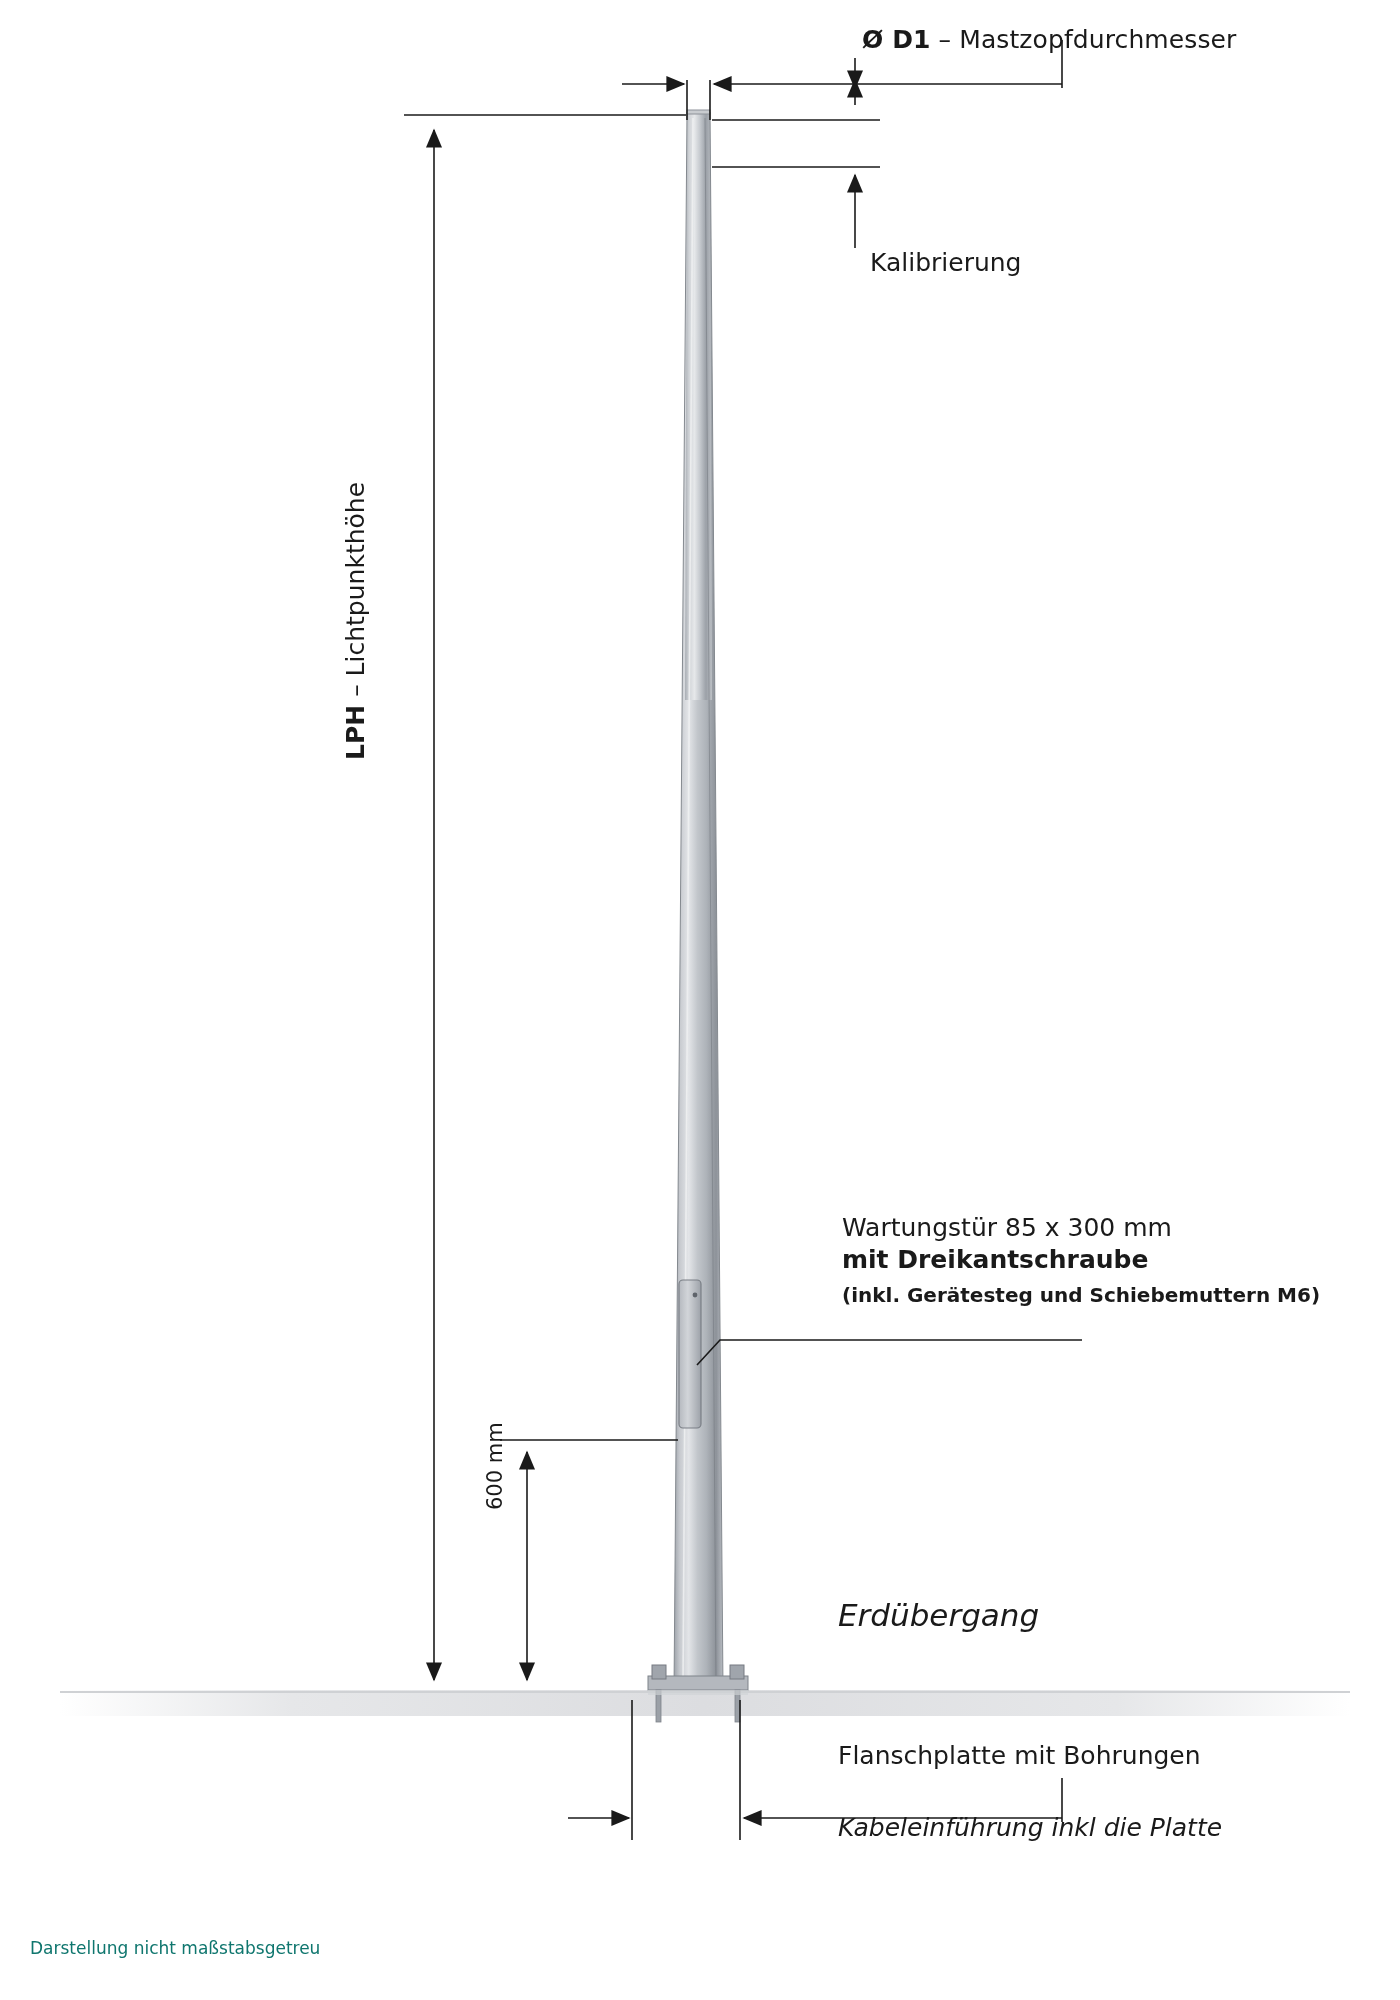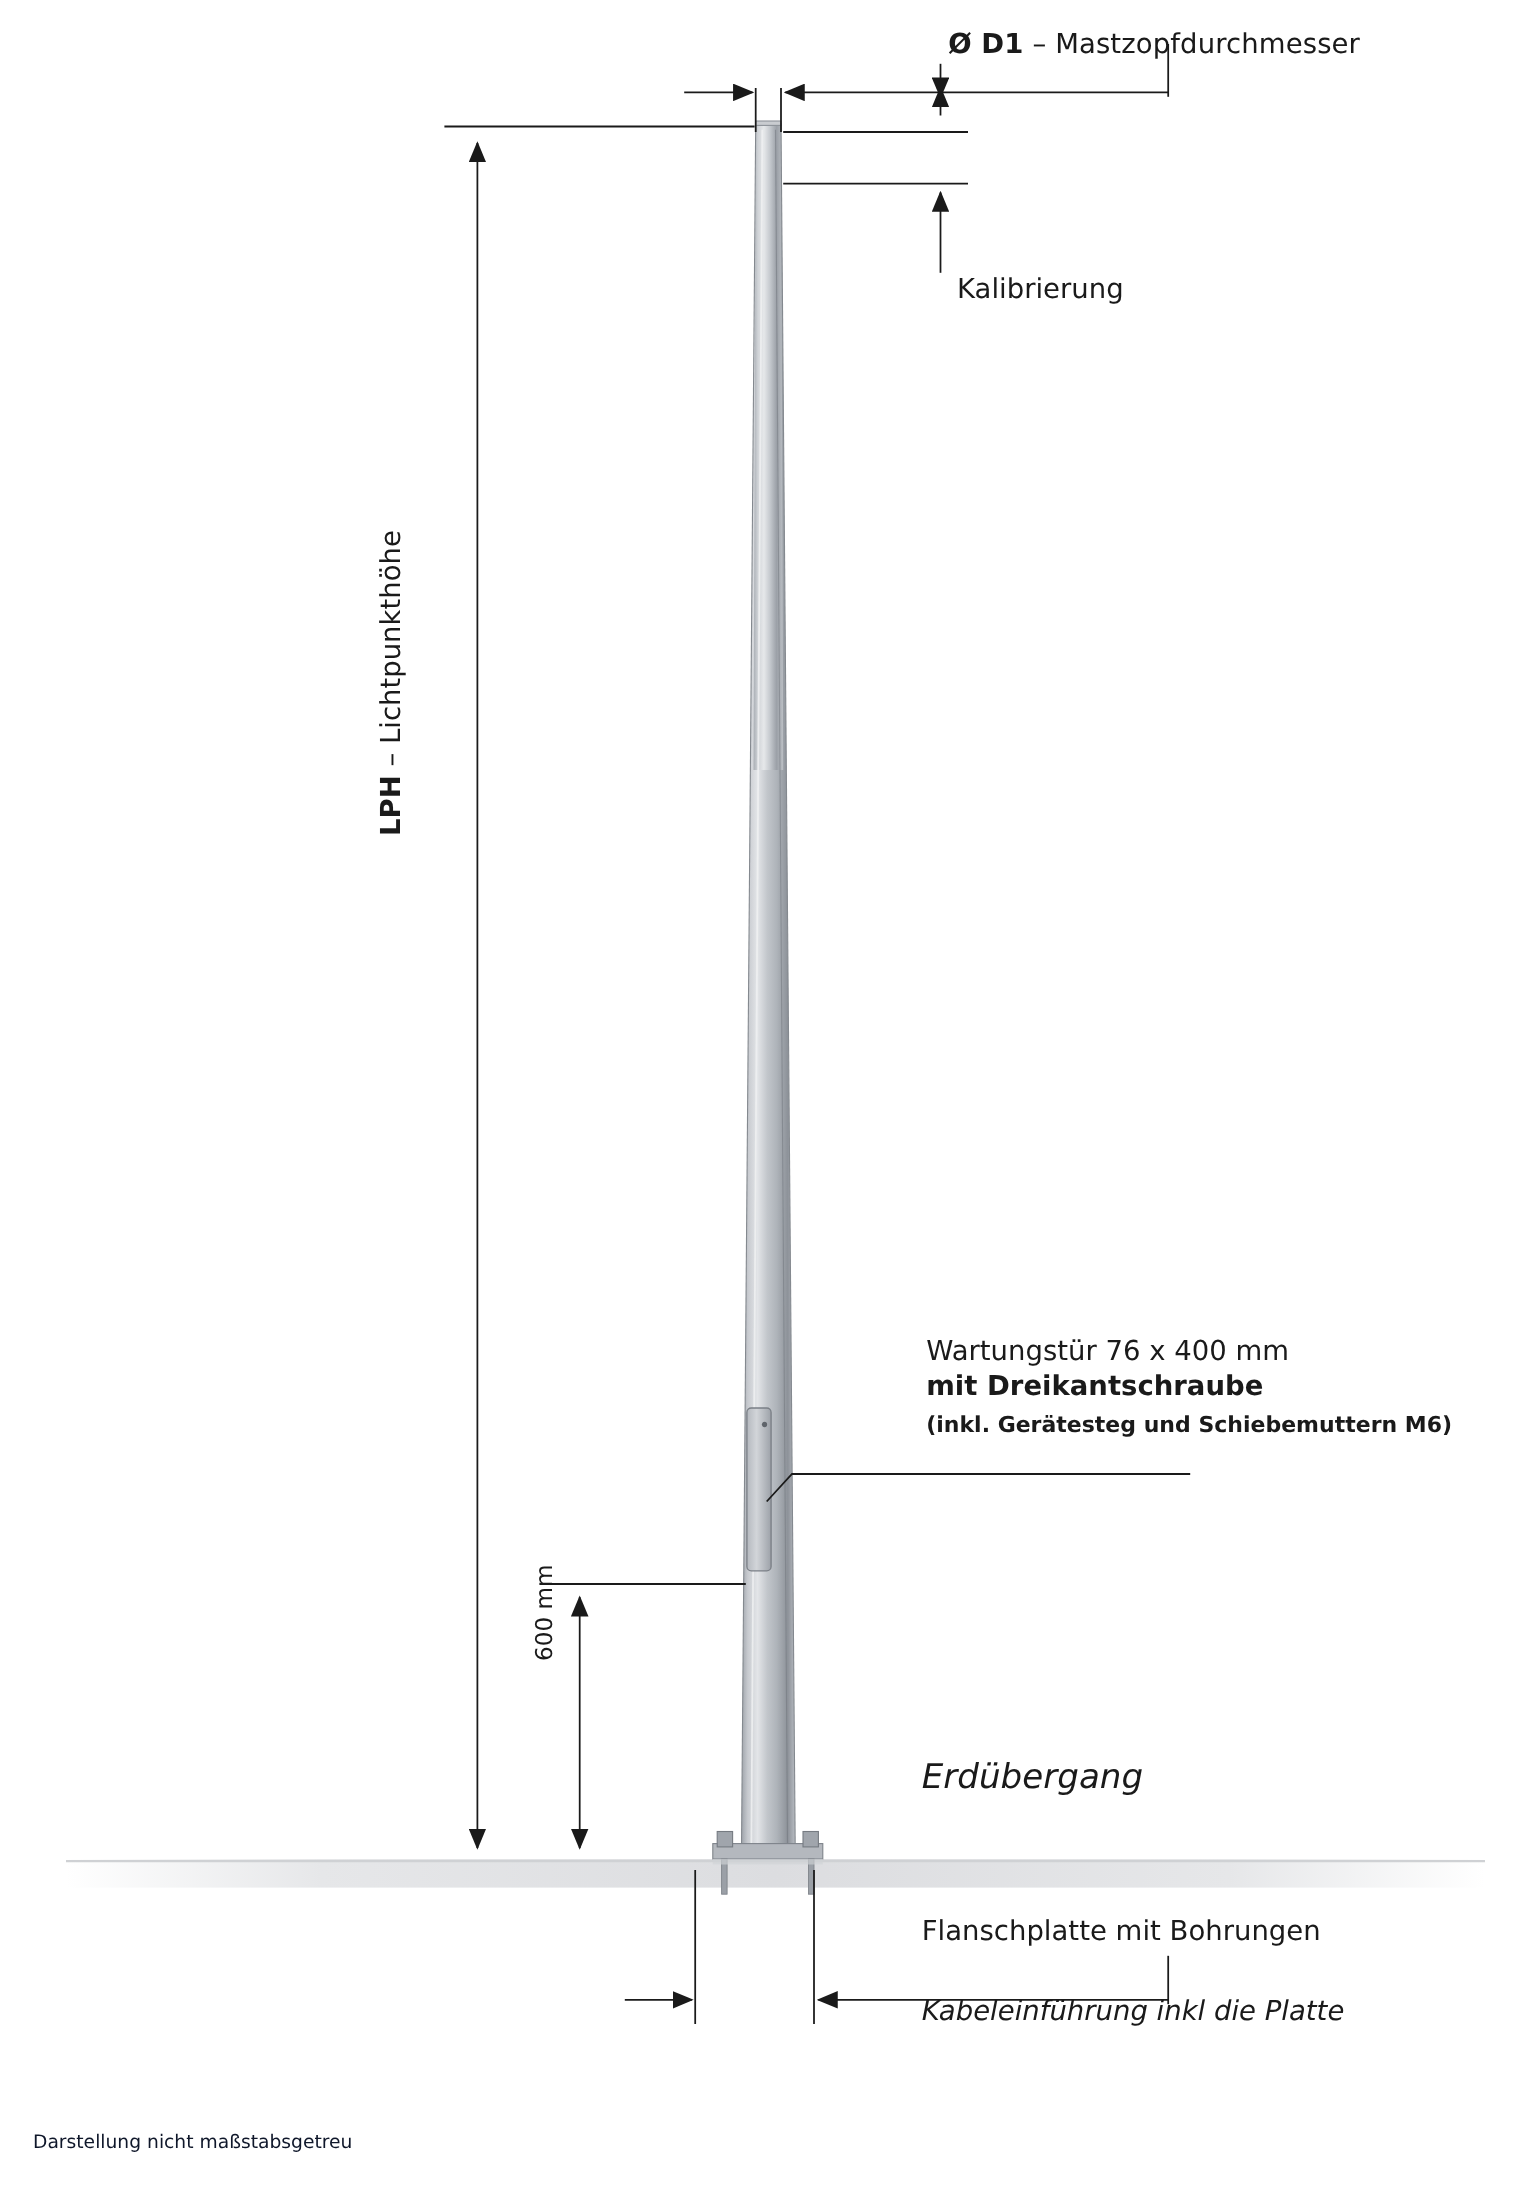--- a/index.html
+++ b/index.html
@@ -95,21 +95,21 @@
     left: 838px;
     top: 1812px;
     font-size: 25px;
     font-style: italic;
   }
 
   .lbl-footnote {
     left: 30px;
     top: 1938px;
     font-size: 17px;
-    color: #0f172a;
+    color: #0f766e;
   }
 </style>
 </head>
 <body>
 
 <div class="stage">
 
   <svg class="diagram" viewBox="0 0 1400 2000">
     <defs>
       <linearGradient id="mastGrad" x1="0" y1="0" x2="1" y2="0">
@@ -223,21 +223,21 @@
 
   <div class="lbl lbl-kalibrierung">Kalibrierung</div>
 
   <div class="lbl lbl-lph">
     <b>LPH</b><span> – Lichtpunkthöhe</span>
   </div>
 
   <div class="lbl lbl-600">600 mm</div>
 
   <div class="lbl lbl-wartung">
-    <span>Wartungstür 76 x 400 mm</span>
+    <span>Wartungstür 85 x 300 mm</span>
     <span class="l2">mit Dreikantschraube</span>
     <span class="sub">(inkl. Gerätesteg und Schiebemuttern M6)</span>
   </div>
 
   <div class="lbl lbl-erd">Erdübergang</div>
 
   <div class="lbl lbl-flansch">Flanschplatte mit Bohrungen</div>
 
   <div class="lbl lbl-kabel">Kabeleinführung inkl die Platte</div>
 

